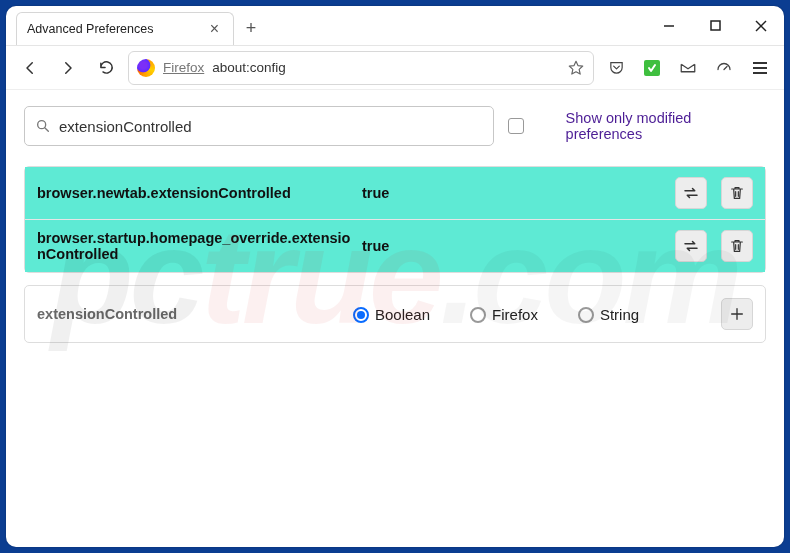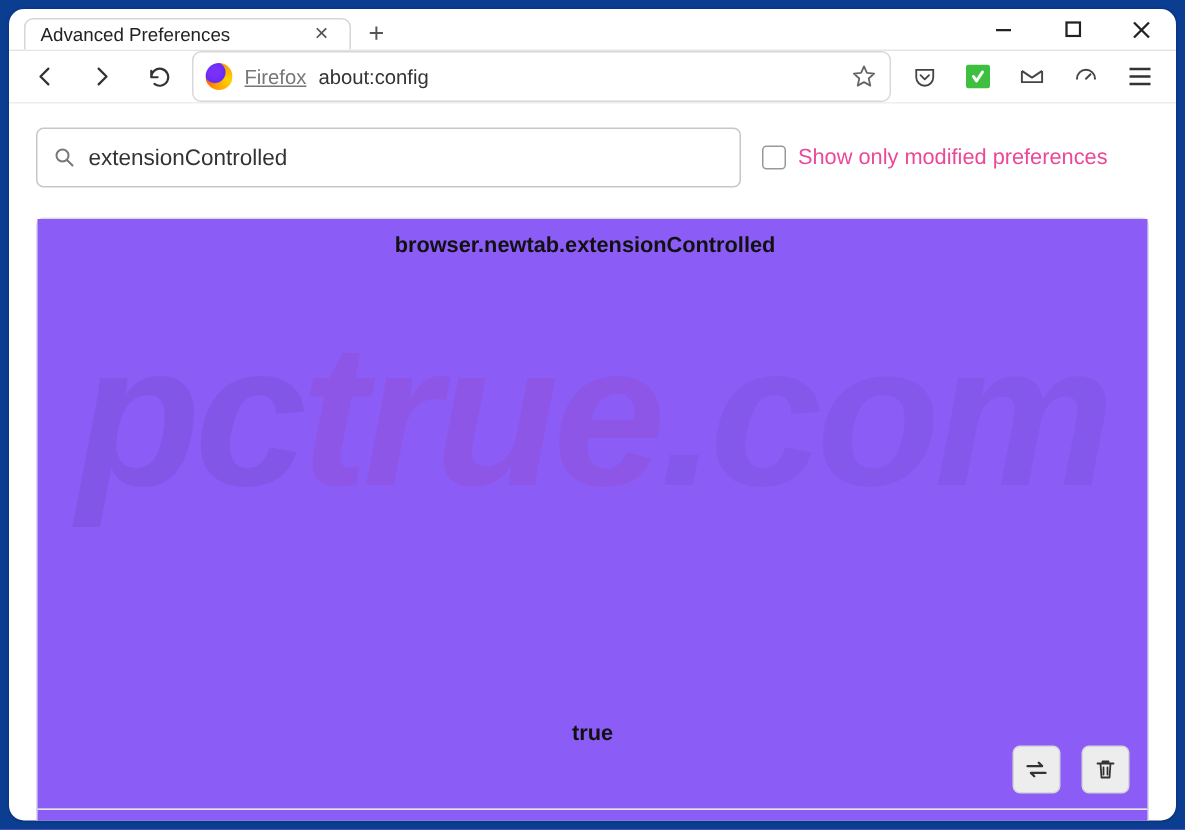--- a/index.html
+++ b/index.html
@@ -15,23 +15,23 @@
 .tbtn { width: 32px; height: 32px; border-radius: 6px; display: flex; align-items: center; justify-content: center; color: #333; }
 .urlbar { flex: 1; height: 34px; border: 1px solid #d8d8d8; border-radius: 6px; display: flex; align-items: center; padding: 0 8px; gap: 8px; font-size: 13.5px; color: #333; }
 .fxicon { width: 18px; height: 18px; border-radius: 50%; background: radial-gradient(circle at 35% 35%, #7b2ff7 20%, #5e2bff 40%, transparent 45%), conic-gradient(from 200deg, #ff9b00, #ff3a00, #ff9b00, #ffd000, #ff9b00); display:inline-block; }
 .urlbar .grey { color: #777; text-decoration: underline; }
 .urlbar .star { margin-left: auto; color: #666; }
 .rightbtns { display: flex; gap: 4px; }
 .content { padding: 16px 18px; }
 .searchrow { display: flex; gap: 14px; align-items: center; margin-bottom: 20px; }
 .searchbox { flex: 0 0 470px; height: 40px; border: 1px solid #c7c7c7; border-radius: 5px; display: flex; align-items: center; padding: 0 10px; gap: 8px; font-size: 15px; color: #333; background: #fff; }
 .checkbox { width: 16px; height: 16px; border: 1.5px solid #999; border-radius: 3px; display: inline-block; }
-.chklabel { font-size: 14.5px; color: #ec4899; }
+.chklabel { font-size: 14.5px; color: #4c1d95; margin-left: 34px; }
 .prefbox { border: 1px solid #ddd; border-radius: 5px; }
-.prow { display: flex; align-items: center; padding: 10px 12px; font-size: 14.5px; background: #8b5cf6; flex-direction: column; }
+.prow { display: flex; align-items: center; padding: 10px 12px; font-size: 14.5px; background: #5eead4; }
 .prow + .prow { border-top: 1px solid #e6e6e6; }
 .pname { flex: 0 0 325px; font-weight: 700; color: #111; padding-right: 10px; word-break: break-word; }
 .pval { font-weight: 700; color: #111; }
 .actions { margin-left: auto; display: flex; gap: 14px; }
 .ibtn { width: 32px; height: 32px; border-radius: 5px; background: #ededed; display: flex; align-items: center; justify-content: center; border: 1px solid #d6d6d6; }
 .addrow { margin-top: 12px; border: 1px solid #ddd; border-radius: 5px; display: flex; align-items: center; padding: 12px; font-size: 14.5px; background: #fff; gap: 16px; }
 .addrow .pname2 { flex: 0 0 300px; font-weight: 700; color: #6a6a6a; }
 .radiogrp { display: flex; gap: 40px; color: #222; align-items:center;}
 .radio { width: 16px; height: 16px; border: 2px solid #999; border-radius: 50%; display: inline-flex; align-items:center; justify-content:center; margin-right: 6px; vertical-align: middle; }
 .radio.sel { border-color: #0a6cff; }

